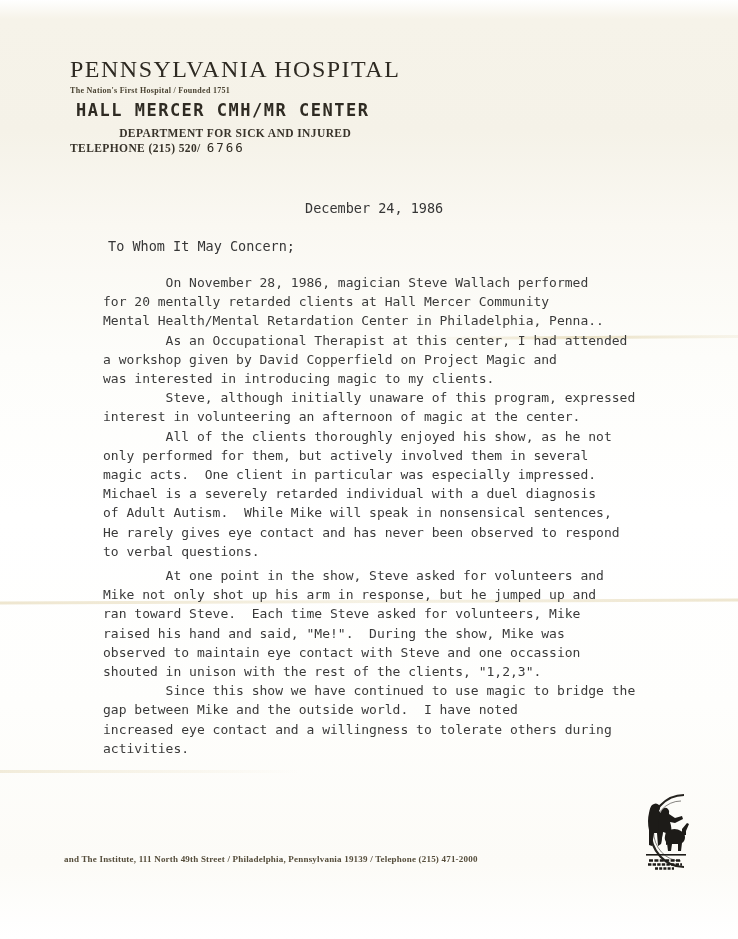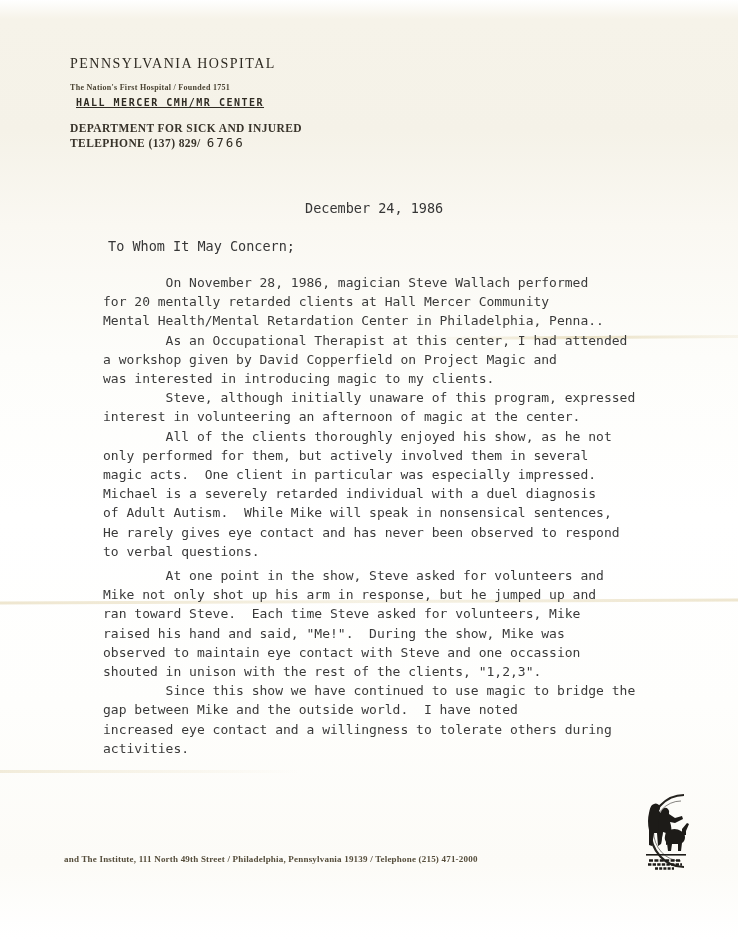--- a/index.html
+++ b/index.html
@@ -30,38 +30,38 @@
   }
   .crease-3 {
     top: 770px; left: 0; width: 300px;
     background: linear-gradient(90deg, rgba(220,204,158,0.35), rgba(220,204,158,0));
   }
 
   
   .letterhead { position: absolute; left: 70px; top: 56px; }
   .hospital-name {
     font-family: "Liberation Serif", "DejaVu Serif", serif;
-    font-size: 14px; letter-spacing: 1.5px; color: #2e2a22; white-space: nowrap;
+    font-size: 24px; letter-spacing: 1.5px; color: #2e2a22; white-space: nowrap;
   }
   .tagline {
     font-family: "Liberation Serif", serif;
     font-size: 8px; font-weight: bold; letter-spacing: 0.3px;
-    color: #4a4332; margin-top: 11px;
+    color: #4a4332; margin-top: 3px;
   }
   .center-name {
     font-family: "DejaVu Sans Mono", monospace;
-    font-size: 10px; font-weight: bold; letter-spacing: 1.5px;
-    color: #2f2b23; margin-top: 5px; margin-left: 6px; white-space: nowrap; text-decoration: underline;
+    font-size: 17px; font-weight: bold; letter-spacing: 1.5px;
+    color: #2f2b23; margin-top: 5px; margin-left: 6px; white-space: nowrap;
   }
   .dept-line {
     font-family: "Liberation Serif", serif;
     font-size: 11.5px; font-weight: 600; letter-spacing: 0.4px;
     color: #38332a; line-height: 13.2px; white-space: nowrap;
   }
-  .dept-lines { margin-top: 14px; }
+  .dept-lines { margin-top: 7px; text-align: center; }
   .phone-line { display: flex; align-items: baseline; }
   .phone-typed {
     font-family: "DejaVu Sans Mono", monospace;
     font-size: 12.5px; letter-spacing: 2px; color: #2f2b23; margin-left: 6px;
   }
 
   
   .date-line { position: absolute; left: 305px; top: 200px; font-size: 13.5px; color: #363636; white-space: pre; }
   .salutation { position: absolute; left: 108px; top: 238px; font-size: 13.5px; color: #363636; white-space: pre; }
   .letter-body {
@@ -91,21 +91,21 @@
   <div class="crease crease-2"></div>
   <div class="crease crease-3"></div>
 
   <div class="letterhead">
     <div class="hospital-name">PENNSYLVANIA HOSPITAL</div>
     <div class="tagline">The Nation's First Hospital / Founded 1751</div>
     <div class="center-name">HALL MERCER CMH/MR CENTER</div>
     <div class="dept-lines">
       <div class="dept-line">DEPARTMENT FOR SICK AND INJURED</div>
       <div class="phone-line">
-        <span class="dept-line">TELEPHONE (137) 829/</span>
+        <span class="dept-line">TELEPHONE (215) 520/</span>
         <span class="phone-typed">6766</span>
       </div>
     </div>
   </div>
 
   <div class="date-line">December 24, 1986</div>
   <div class="salutation">To Whom It May Concern;</div>
 
   <div class="letter-body">
       <div class="para">        On November 28, 1986, magician Steve Wallach performed

